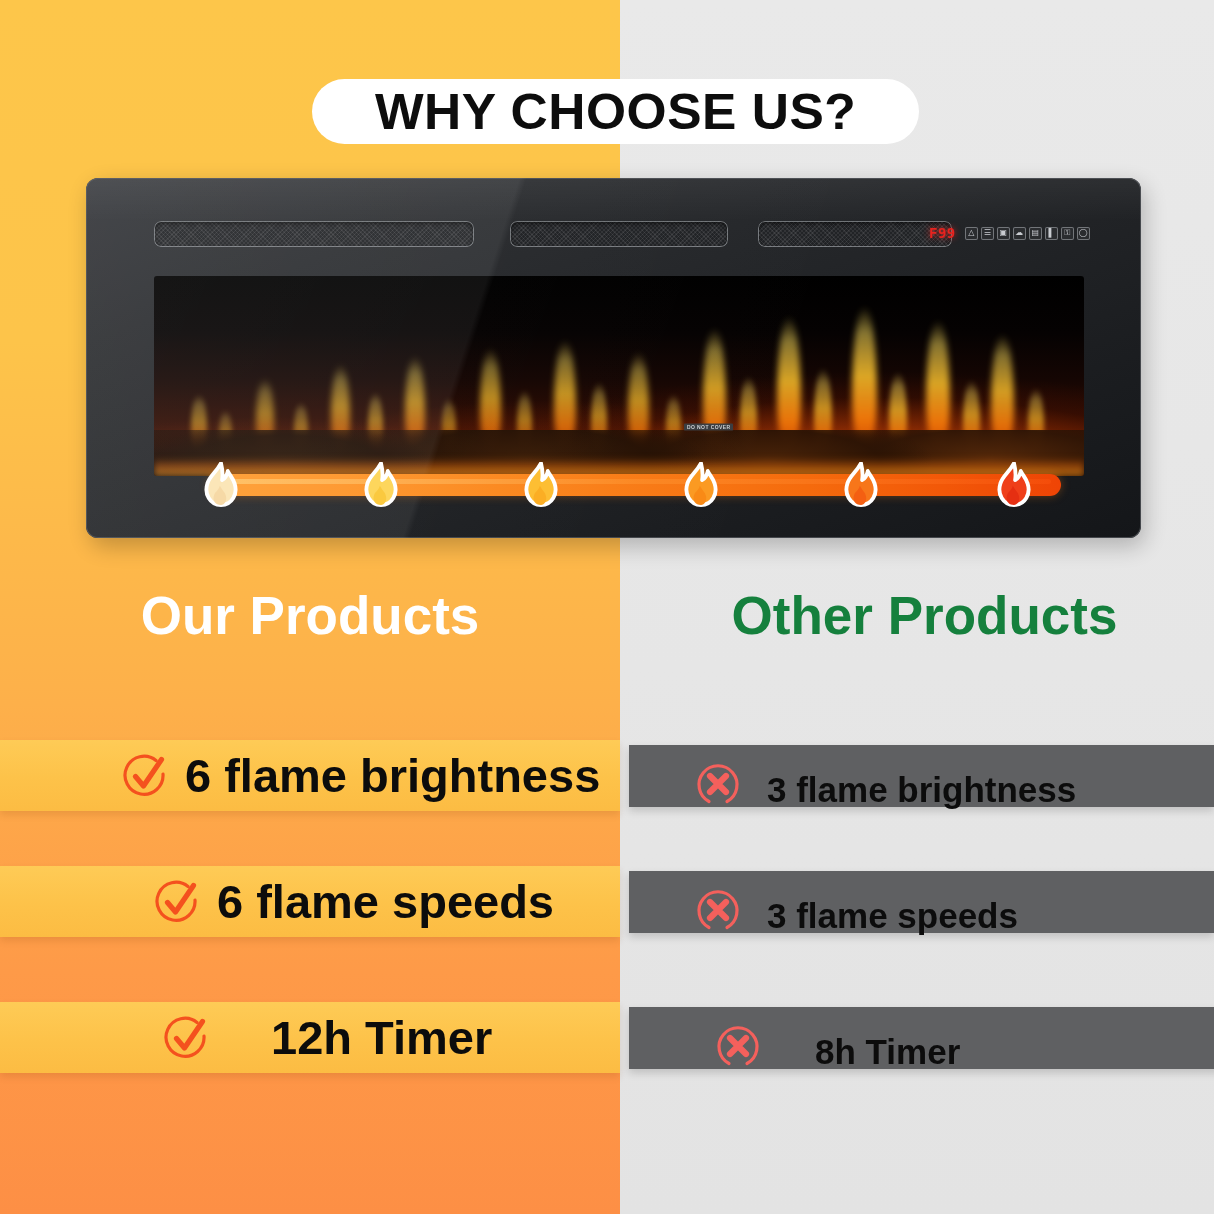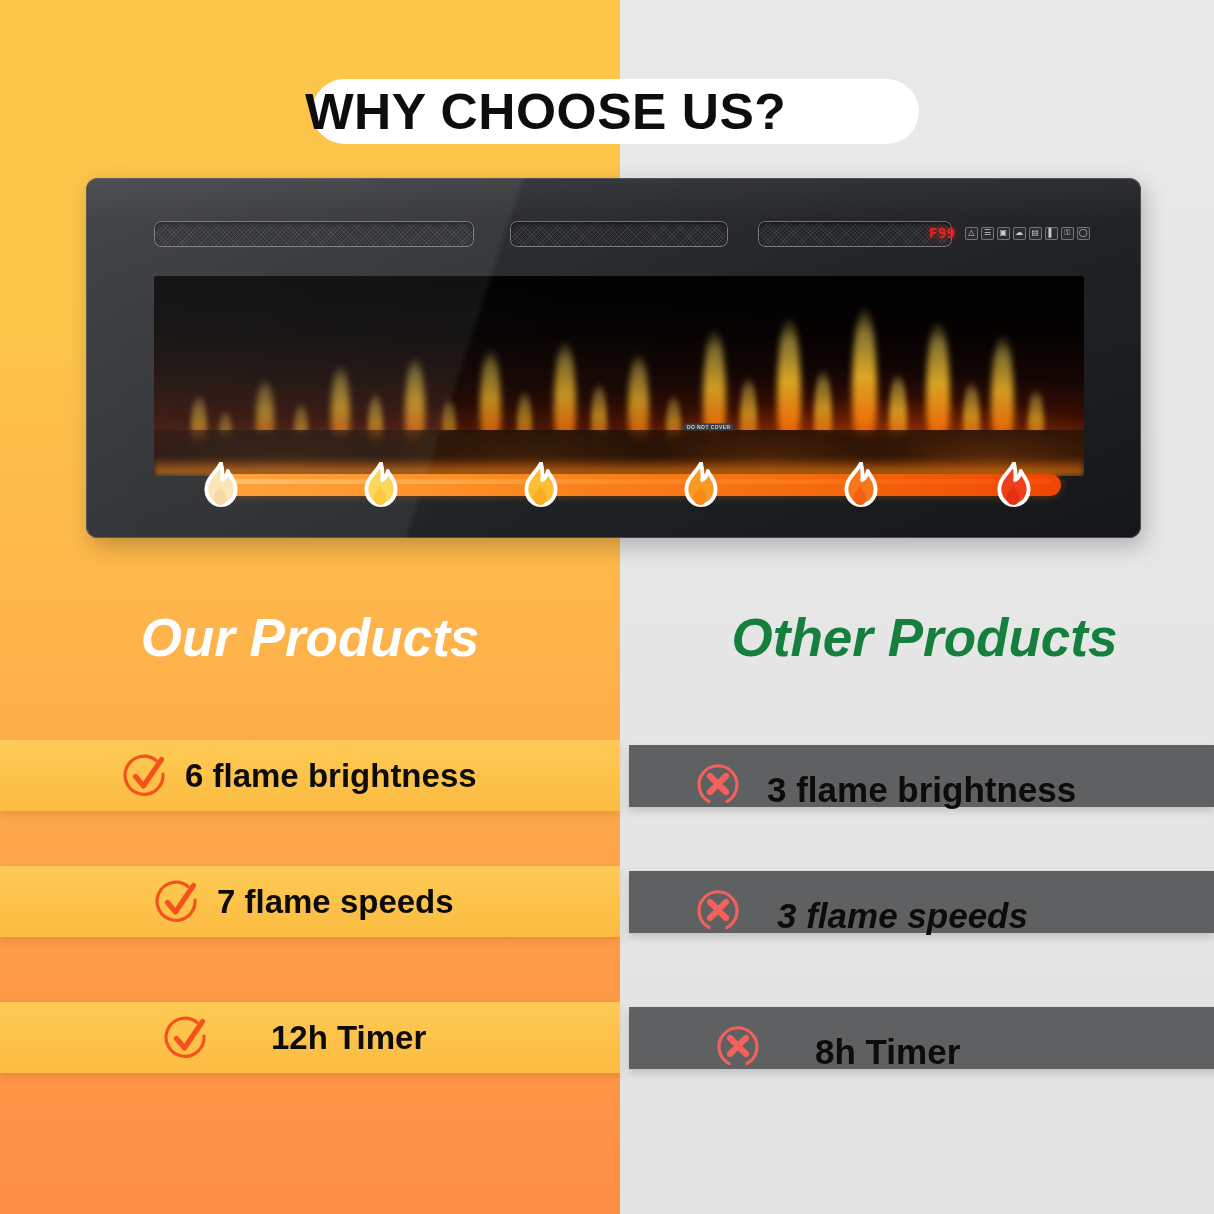--- a/index.html
+++ b/index.html
@@ -17,21 +17,21 @@
   }
   .bg-right{
     position:absolute;left:620px;top:0;width:594px;height:1214px;
     background:linear-gradient(180deg,#E9E9E9 0%,#E6E6E6 55%,#E3E3E3 100%);
   }
 
   
   .title-pill{
     position:absolute;left:312px;top:79px;width:607px;height:65px;
     background:#ffffff;border-radius:34px;
-    display:flex;align-items:center;
+    display:flex;align-items:center;justify-content:center;
   }
   .title-pill .t{
     font-size:50px;font-weight:bold;color:#0d0d0d;
     letter-spacing:0.5px;line-height:1;
     transform:scaleX(1.03);
   }
 
   
   .fp-shadow{
     position:absolute;left:86px;top:178px;width:1055px;height:362px;
@@ -143,23 +143,23 @@
   .bright-bar:after{
     content:"";position:absolute;left:10px;right:10px;top:5px;height:5px;border-radius:3px;
     background:linear-gradient(90deg,rgba(255,205,120,.75),rgba(255,150,50,.5),rgba(255,90,20,.35));
   }
   .flame-ic{
     position:absolute;top:284px;width:46px;height:52px;z-index:8;
   }
 
   
   .col-head{
-    position:absolute;top:600px;height:74px;
-    display:flex;align-items:center;
-    font-size:53px;font-weight:bold;line-height:1;font-style:italic;
+    position:absolute;top:568px;height:74px;
+    display:flex;align-items:flex-end;
+    font-size:53px;font-weight:bold;line-height:1;
   }
   .col-head.ours{left:0;width:620px;justify-content:center;color:#ffffff;}
   .col-head.others{left:620px;width:609px;justify-content:center;color:#15803d;}
 
   
   .rowL{
     position:absolute;left:0;width:620px;height:71px;
     background:linear-gradient(180deg,#FECB56 0%,#FDC249 55%,#FCBC43 100%);
     display:flex;align-items:center;
     box-shadow:0 4px 7px rgba(120,60,0,.14);
@@ -168,30 +168,30 @@
     position:absolute;left:629px;width:585px;height:62px;
     background:#5F6062;
     display:flex;align-items:flex-end;
     box-shadow:0 4px 8px rgba(0,0,0,.16);
   }
   .r1L{top:740px;} .r2L{top:866px;} .r3L{top:1002px;gap:31px;}
   .r1R{top:745px;} .r2R{top:871px;} .r3R{top:1007px;padding-left:20px;}
 
   .mark{width:46px;height:46px;flex:0 0 46px;position:relative;}
   .rowL .label{
-    font-size:33px;font-weight:bold;color:#0c0c0c;line-height:1;white-space:nowrap;text-align:center;
+    font-size:47px;font-weight:bold;color:#0c0c0c;line-height:1;white-space:nowrap;text-align:center;
   }
   .rowR .label{
     font-size:35px;font-weight:bold;color:#0c0c0c;line-height:1;white-space:nowrap;
   }
   .r1L .mark{margin-left:123px;} .r1L .label{margin-left:16px;}
   .r2L .mark{margin-left:155px;} .r2L .label{margin-left:16px;}
   .r3L .mark{margin-left:164px;} .r3L .label{margin-left:30px;}
   .r1R .mark{margin-left:66px;} .r1R .label{margin-left:26px;}
-  .r2R .mark{margin-left:66px;} .r2R .label{margin-left:36px;font-style:italic;}
+  .r2R .mark{margin-left:66px;} .r2R .label{margin-left:26px;}
   .r3R .mark{margin-left:66px;} .r3R .label{margin-left:54px;}
 </style>
 </head>
 <body>
 
 <div id="stage">
 
   <div class="bg-left"></div>
   <div class="bg-right"></div>
 
@@ -323,21 +323,21 @@
     <span class="label">3 flame brightness</span>
   </div>
 
   <div class="rowL r2L">
     <span class="mark">
       <svg viewBox="0 0 46 46" width="46" height="46">
         <path d="M33 7.5A19 19 0 1 0 40 21" fill="none" stroke="#F4511E" stroke-width="3.2" stroke-linecap="round"></path>
         <path d="M12.5 23.5 L20.5 33 L38.5 6.5" fill="none" stroke="#F4511E" stroke-width="5.2" stroke-linecap="round" stroke-linejoin="round"></path>
       </svg>
     </span>
-    <span class="label">7 flame speeds</span>
+    <span class="label">6 flame speeds</span>
   </div>
   <div class="rowR r2R">
     <span class="mark">
       <svg viewBox="0 0 46 46" width="46" height="46">
         <path d="M14 40.5A19 19 0 1 1 32 40.5" fill="none" stroke="#F4605C" stroke-width="3.2" stroke-linecap="round"></path>
         <path d="M15 15 L31 31 M31 15 L15 31" fill="none" stroke="#F4605C" stroke-width="6.2" stroke-linecap="round"></path>
       </svg>
     </span>
     <span class="label">3 flame speeds</span>
   </div>

